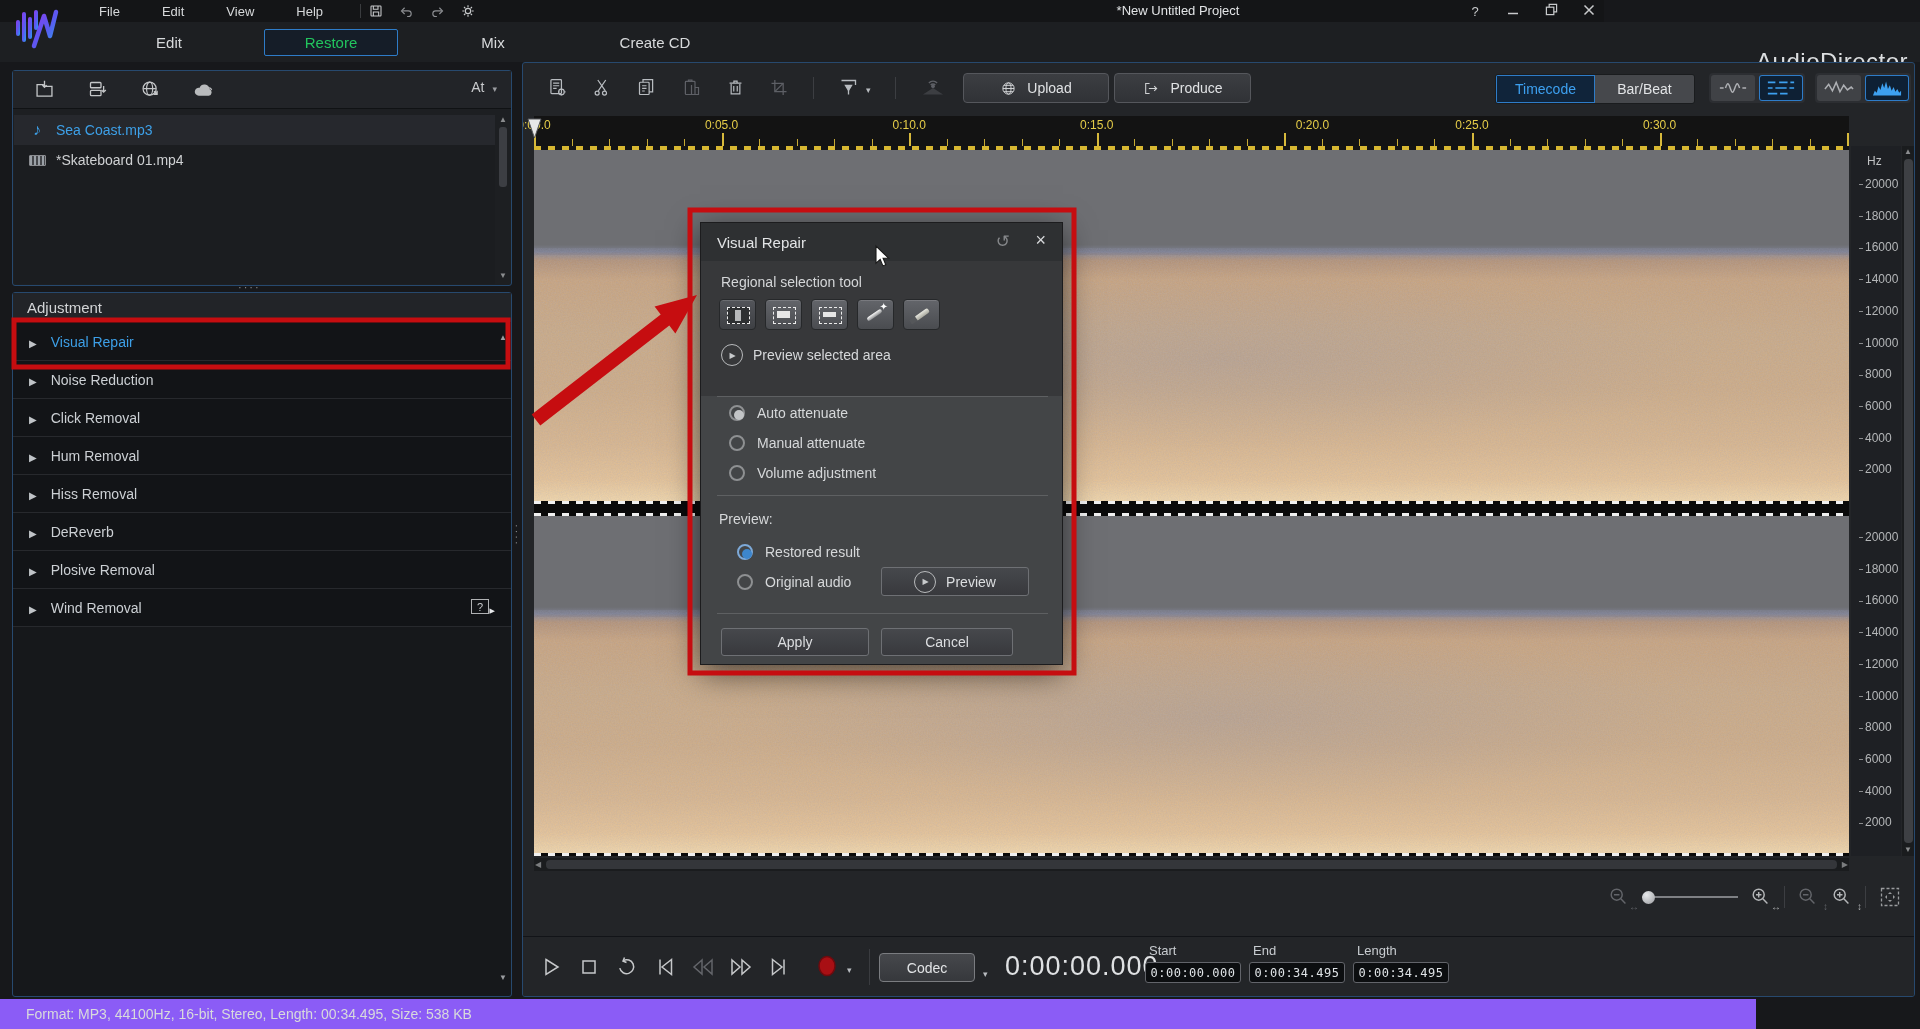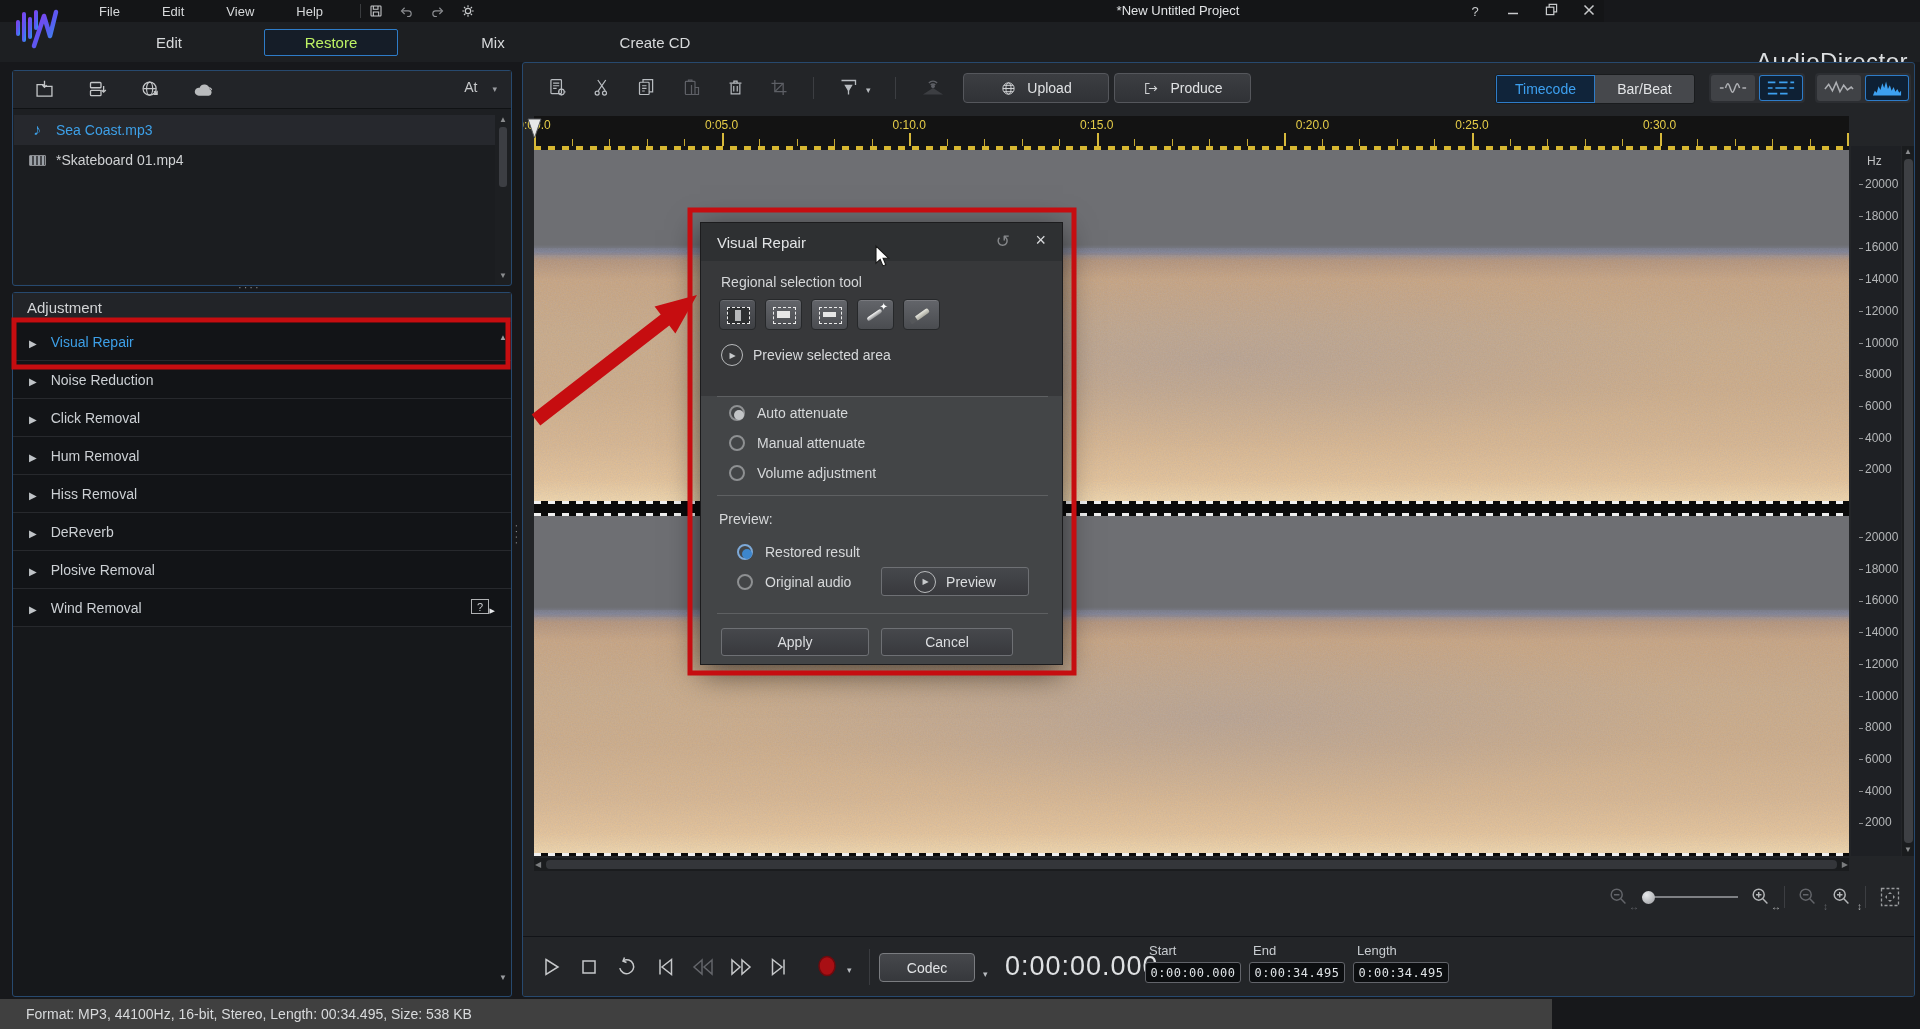--- a/index.html
+++ b/index.html
@@ -16,31 +16,31 @@
   .win-title{position:absolute;left:1178px;top:3px;transform:translateX(-50%);font-size:13px;color:#e2e4e6;white-space:nowrap;}
   .win-ctl{position:absolute;right:6px;top:0;height:22px;display:flex;align-items:center;gap:20px;}
   .win-ctl .wbtn{color:#c8cacc;font-size:13px;width:18px;text-align:center;}
 
   
   .tabbar{position:absolute;left:0;top:22px;width:1920px;height:40px;background:#1d1f22;}
   .logo{position:absolute;left:10px;top:2px;width:54px;height:56px;z-index:5;}
   .tabs{position:absolute;left:88px;top:4px;display:flex;height:32px;}
   .tab{width:162px;display:flex;align-items:center;justify-content:center;font-size:15px;color:#d8dadc;}
   .tab .tab-label{padding:4px 14px;}
-  .tab.active .tab-label{color:#bef264;border:1px solid #2e7cc8;border-radius:2px;background:#151d28;padding:4px 40px;}
+  .tab.active .tab-label{color:#22c55e;border:1px solid #2e7cc8;border-radius:2px;background:#151d28;padding:4px 40px;}
   .brand{position:absolute;right:12px;top:26px;font-size:24px;color:#dcdee0;letter-spacing:.5px;}
 
   
   .panel{position:absolute;background:#1d1f22;border:1px solid #27496e;border-radius:3px;}
 
   
   .lib-card{left:12px;top:70px;width:500px;height:216px;}
   .lib-toolbar{position:absolute;left:0;top:0;right:0;height:38px;border-bottom:1px solid #101214;display:flex;align-items:center;gap:30px;padding-left:20px;background:#222428;}
   .lib-toolbar svg{display:block;}
-  .font-btn{position:absolute;right:14px;top:8px;display:flex;align-items:center;gap:15px;color:#c8cacc;font-size:14px;}
+  .font-btn{position:absolute;right:14px;top:8px;display:flex;align-items:center;gap:8px;color:#c8cacc;font-size:14px;}
   .font-btn .caret::before{content:"▾";font-size:9px;color:#9a9ca0;}
   .file-list{position:absolute;left:1px;top:44px;right:16px;bottom:1px;background:#1b1d20;}
   .file-row{height:30px;display:flex;align-items:center;gap:10px;padding-left:14px;font-size:14px;color:#cfd1d3;}
   .file-row.sel{background:#26282d;}
   .file-row.sel .fname{color:#3da0e8;}
   .ficon{width:18px;display:flex;justify-content:center;}
   .file-row[data-icon="music-note"] .ficon::before{content:"♪";color:#3da0e8;font-size:16px;}
   .file-row[data-icon="video-clip"] .ficon i{display:block;width:17px;height:11px;border:1px solid #8a8c90;border-radius:1px;background:repeating-linear-gradient(90deg,#9aa0a6 0 2px,#44464a 2px 4px);}
   .lib-scroll{position:absolute;right:2px;top:44px;bottom:4px;width:12px;}
   .scroll-arrow{position:absolute;left:0;width:12px;height:10px;color:#8a8c8e;font-size:8px;text-align:center;line-height:10px;}
@@ -142,21 +142,21 @@
   .meter-labels{position:absolute;left:0;top:0;width:100%;height:14px;font-size:12px;color:#c4c6c8;}
   .meter-labels span{position:absolute;top:0;transform:translateX(-50%);}
   .meter-labels .unit{left:14px;transform:none;}
   .meter-ticks{position:absolute;left:6px;top:19px;width:400px;height:7px;background:repeating-linear-gradient(90deg,#8e9092 0 1px,transparent 1px 5px);}
   .meter-bar{position:absolute;left:6px;width:400px;height:10px;border:1px solid #101214;background:linear-gradient(90deg,#2c3506 0%,#3d3f08 45%,#453608 62%,#47210b 78%,#3f1109 90%,#2e0c08 100%);}
   .mb1{top:32px;} .mb2{top:45px;}
   .meter-sq{position:absolute;left:420px;width:17px;height:10px;background:#8c1214;border:1px solid #4a0a0c;}
   .ms1{top:32px;} .ms2{top:45px;}
 
   
-  .statusbar{position:absolute;left:0;top:999px;width:1552px;height:30px;background:#404040;display:flex;align-items:center;}
+  .statusbar{position:absolute;left:0;top:999px;width:1756px;height:30px;background:#8b5cf6;display:flex;align-items:center;}
   .status-text{margin-left:26px;font-size:14px;color:#d8dadc;}
 
   
   .vr-dialog{position:absolute;left:700px;top:222px;width:363px;height:443px;background:#434547;border:1px solid #1c1c1e;box-shadow:0 8px 30px rgba(0,0,0,.6);z-index:50;}
   .vr-titlebar{position:absolute;left:0;top:0;width:100%;height:38px;background:#2e3032;display:flex;align-items:center;}
   .vr-title{margin-left:16px;font-size:15px;color:#e2e4e6;}
   .vr-undo{position:absolute;right:52px;top:8px;font-size:17px;color:#85878a;}
   .vr-close{position:absolute;right:16px;top:7px;font-size:18px;color:#d6d8da;}
   .vr-section{position:absolute;left:0;top:38px;width:100%;height:135px;background:#37383a;}
   .vr-sec-label{position:absolute;left:20px;top:13px;font-size:14px;color:#d4d6d8;}

